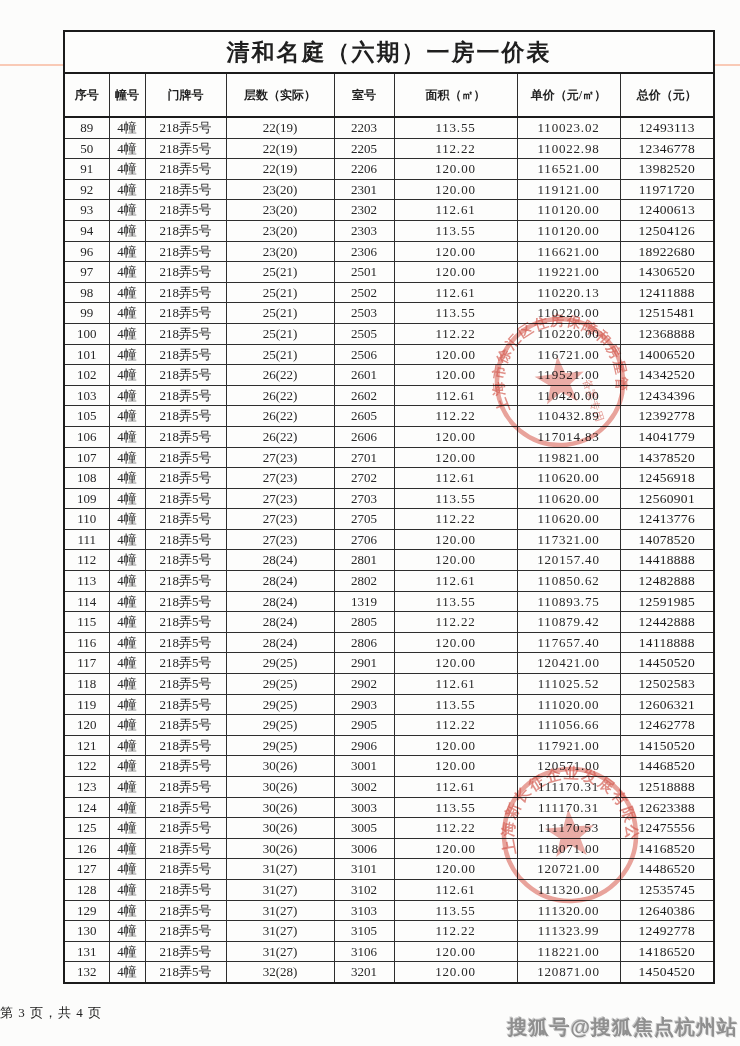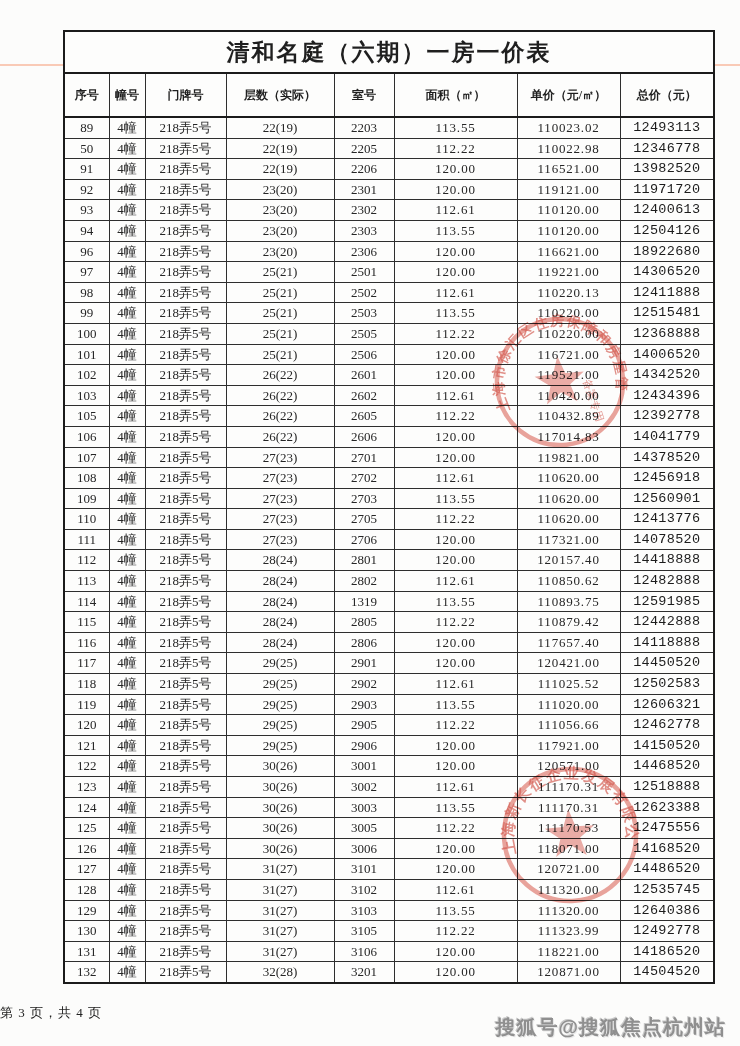--- a/index.html
+++ b/index.html
@@ -28,36 +28,36 @@
     border-bottom:2px solid #1b1b1b !important;
   }
   tr.header-row th{
     height:42px; font-size:12px; font-weight:bold;
     border-bottom:2px solid #1b1b1b !important; background:#fdfdfc;
   }
   tr.data-row{ height:19.6px; }
   tr.data-row td{ font-size:13px; line-height:19.6px; color:#262626; }
   tr.data-row td.c-num{ letter-spacing:0.8px; }
   tr.data-row td.c-total{
-    font-family:Liberation Mono, monospace;
+    font-family:Liberation Serif, serif;
     font-size:13.5px; letter-spacing:0.3px; color:#1c1c1c;margin-top:44px;
   }
   .stamp{
     position:absolute; pointer-events:none; mix-blend-mode:multiply;
     opacity:0.85;
   }
   .stamp-1{ left:475px; top:297px; transform:rotate(-6deg); }
   .stamp-2{ left:485px; top:750px; transform:rotate(-4deg); }
   .footer-pagination{
     position:absolute; left:0; top:1004px; width:740px;
     text-align:left; font-size:13px; color:#222; letter-spacing:1px;
     font-family:"Liberation Serif","DejaVu Serif",serif;
   }
   .sohu-watermark{
-    position:absolute; right:14px; top:1014px;
+    position:absolute; right:2px; top:1014px;
     font-family:"Liberation Sans","DejaVu Sans",sans-serif;
     font-size:20px; font-weight:bold; color:#8f8f8f;
     text-shadow:1px 1px 0 #e9e9e9, -1px -1px 0 #c9c9c9;
     letter-spacing:1px;
   }
 </style>
 </head>
 <body>
 
 <div class="page">

